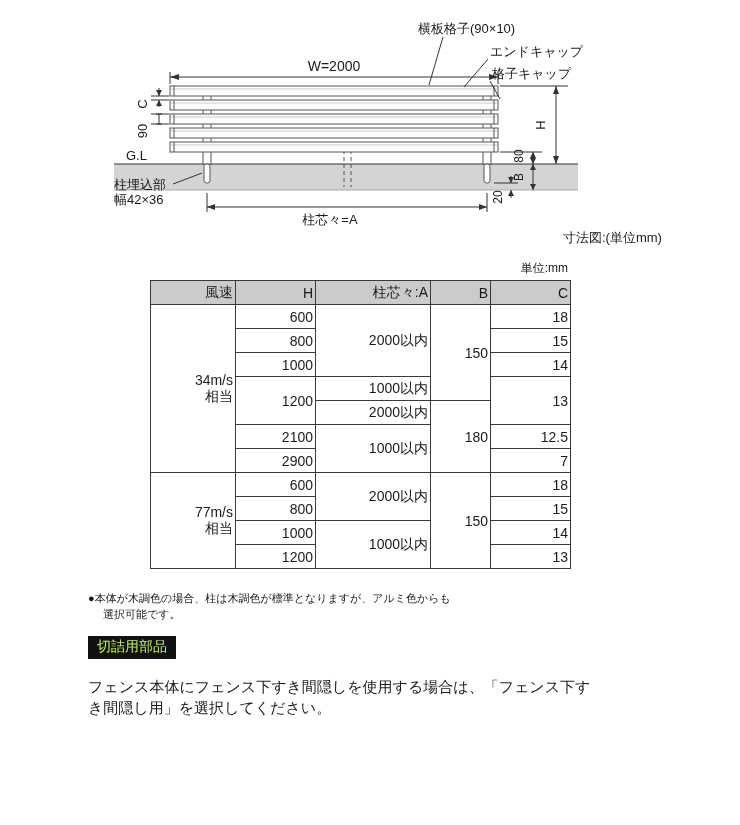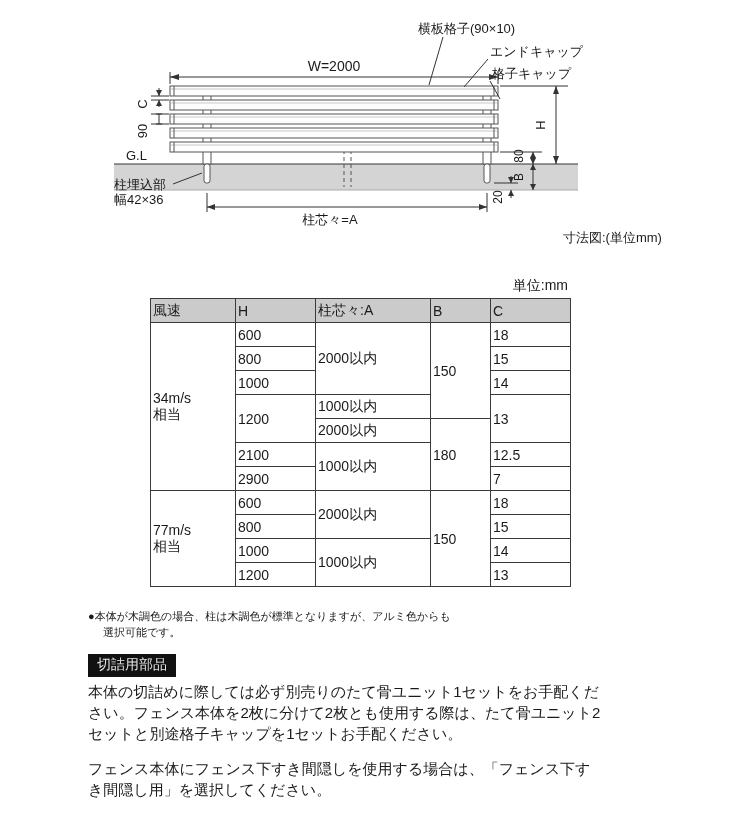--- a/index.html
+++ b/index.html
@@ -5,35 +5,35 @@
   html,body{margin:0;padding:0;}
   body{
     width:740px;height:825px;background:#ffffff;color:#1a1a1a;
     font-family:"Liberation Sans","DejaVu Sans",sans-serif;
     overflow:hidden;position:relative;
   }
   svg text{fill:#1a1a1a;}
   .diagram-wrap{width:740px;height:258px;}
   
   .table-wrap{margin-left:150px;width:420px;}
-  .unit-label{text-align:right;font-size:14px;padding:2px 2px 3px 0;margin-top:17px;}
+  .unit-label{text-align:right;font-size:12px;padding:2px 2px 3px 0;}
   table.spec{border-collapse:collapse;width:420px;font-size:14px;table-layout:fixed;}
   table.spec th,table.spec td{
-    border:1px solid #3a3a3a;text-align:left;vertical-align:middle;
+    border:1px solid #3a3a3a;text-align:right;vertical-align:middle;
     padding:1px 2px;height:21px;
   }
   table.spec th{background:#cbcbcb;font-weight:normal;}
   .pre{white-space:pre-line;border-radius:8px;}
   
   .notes{margin:22px 60px 0 88px;font-size:11px;line-height:1.45;}
   .note{white-space:pre-line;padding-left:15px;text-indent:-15px;margin-bottom:2px;}
   
   .section{margin:13px 60px 0 88px;}
   .section-title{
-    display:inline-block;background:#111;color:#e5e5e5;font-size:14px;
+    display:inline-block;background:#111;color:#bef264;font-size:14px;
     padding:2px 9px 3px 9px;margin-bottom:4px;
   }
   .section-body{font-size:15px;line-height:1.42;white-space:pre-line;}
 </style>
 </head>
 <body>
 
 <div class="diagram-wrap">
 <svg width="740" height="258" viewBox="0 0 740 258">
 
@@ -218,21 +218,18 @@
   </table>
 </div>
 
 <div class="notes">
   <div class="note">●本体が木調色の場合、柱は木調色が標準となりますが、アルミ色からも
 選択可能です。</div>
 </div>
 
 <div class="section">
   <div class="section-title">切詰用部品</div>
-  <div class="section-body">本体の切詰めに際しては必ず別売りのたて骨ユニット1セットをお手配くだ
-さい。フェンス本体を2枚に分けて2枚とも使用する際は、たて骨ユニット2
-セットと別途格子キャップを1セットお手配ください。</div>
 </div>
 
 <div class="section">
   <div class="section-body">フェンス本体にフェンス下すき間隠しを使用する場合は、「フェンス下す
 き間隠し用」を選択してください。</div>
 </div>
 
 </body></html>

